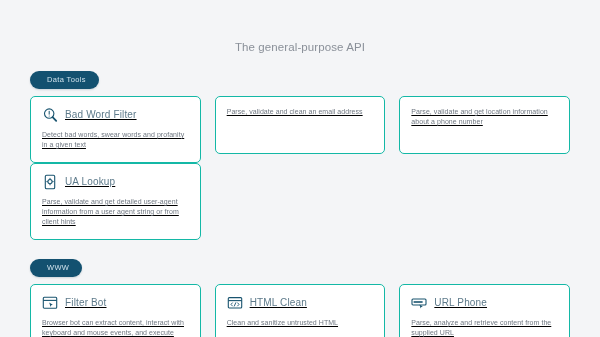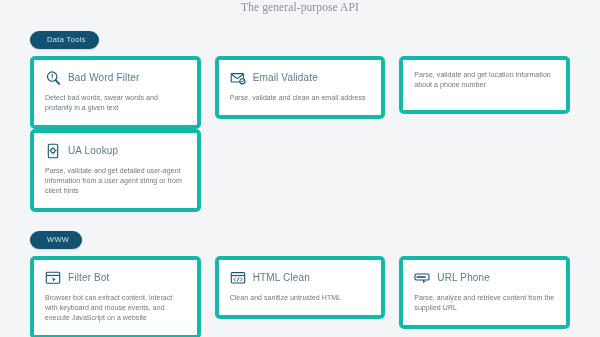--- a/index.html
+++ b/index.html
@@ -22,23 +22,23 @@
     box-sizing: border-box;
     padding: 0 30px;
   }
 
   .page-title {
     text-align: center;
     font-size: 11.5px;
     color: #8a9099;
     font-weight: 400;
     letter-spacing: 0.1px;
+    padding-top: 40px;
     margin: 0 0 14px 0;
     line-height: 14px;
-    font-family: Liberation Serif, serif;
   }
 
   .section {
     margin-bottom: 9px;
   }
 
   .badge-row {
     display: block;
     margin-bottom: 7px;
   }
@@ -57,25 +57,26 @@
 
   .cards {
     display: grid;
     grid-template-columns: repeat(3, 1fr);
     gap: 0 14px;
     align-items: start;
   }
 
   .card {
     background: #ffffff;
-    border: 4px solid #14b8a6;
+    border: 1px solid #14b8a6;
     border-radius: 5px;
     padding: 10px 11px 12px 11px;
     box-sizing: border-box;
     min-height: 58px;
+    text-decoration: underline;
   }
 
   .card-head {
     display: flex;
     align-items: center;
     gap: 7px;
     margin-bottom: 7px;
   }
 
   .card-icon {
@@ -128,31 +129,20 @@
               <line x1="7.2" y1="4.3" x2="7.2" y2="7.2" stroke-width="1" stroke-linecap="round"></line>
               <circle cx="7.2" cy="8.9" r="0.5" fill="#19546f" stroke="none"></circle>
             </svg>
           </span>
           <span class="card-title">Bad Word Filter</span>
         </div>
         <p class="card-desc">Detect bad words, swear words and profanity in a given text</p>
       </div>
 
       <div class="card">
-        <div class="card-head">
-          <span class="card-icon">
-            <svg width="16" height="16" viewBox="0 0 16 16" fill="none" stroke="#19546f" stroke-width="1.1">
-              <rect x="1.2" y="3.6" width="12.2" height="8.4" rx="0.8"></rect>
-              <polyline points="1.4,4.2 7.3,8.6 13.2,4.2"></polyline>
-              <circle cx="12.4" cy="11.3" r="2.6" fill="#ffffff"></circle>
-              <polyline points="11.2,11.3 12.1,12.2 13.7,10.3" stroke-width="1"></polyline>
-            </svg>
-          </span>
-          <span class="card-title">Email Validate</span>
-        </div>
         <p class="card-desc">Parse, validate and clean an email address</p>
       </div>
 
       <div class="card">
         <p class="card-desc">Parse, validate and get location information about a phone number</p>
       </div>
 
       <div class="card" style="">
         <div class="card-head">
           <span class="card-icon">

